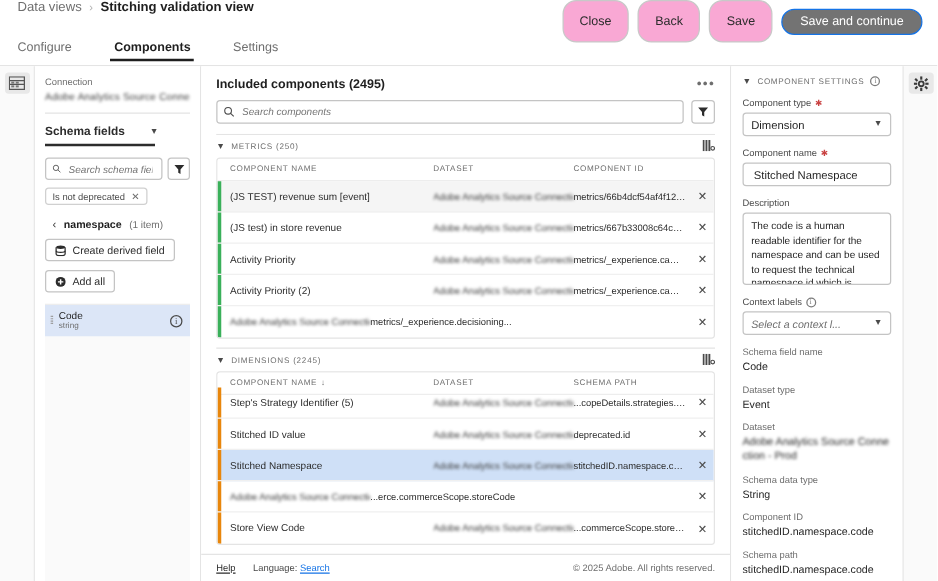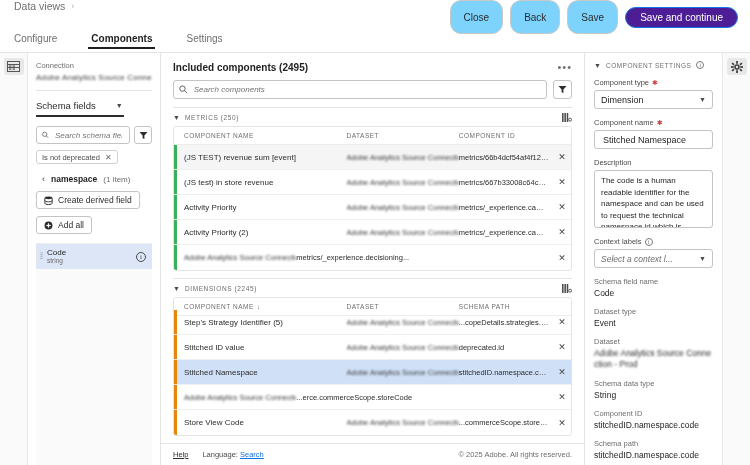--- a/index.html
+++ b/index.html
@@ -21,23 +21,23 @@
   }
   .breadcrumb { display: flex; align-items: center; gap: 6px; font-size: 10.5px; }
   .bc-parent { color: #6e6e6e; cursor: pointer; }
   .bc-sep { color: #b0b0b0; font-size: 9px; }
   .bc-current { color: #1f1f1f; font-weight: bold; font-size: 10.5px; }
   .topbar-actions { margin-left: auto; display: flex; align-items: center; gap: 7px; }
   .btn {
     height: 21px; border-radius: 11px; font-size: 10px;
     display: inline-flex; align-items: center; justify-content: center;
     padding: 16px 13px; cursor: pointer; white-space: nowrap;
-    border: 1px solid #c8c8c8; background: #7dd3fc; color: #2c2c2c;
-  }
-  .btn.cta { background: #4c1d95; border-color: #1473e6; color: #fff; padding: 0 14px; }
+    border: 1px solid #c8c8c8; background: #f9a8d4; color: #2c2c2c;
+  }
+  .btn.cta { background: #737373; border-color: #1473e6; color: #fff; padding: 0 14px; }
 
   
   .tabs {
     height: 20px; display: flex; align-items: flex-start; gap: 34px;
     padding: 0 0 0 14px; font-size: 10px; position: relative;
   }
   .tab { color: #6e6e6e; cursor: pointer; padding-bottom: 5px; position: relative; }
   .tab.active { color: #1f1f1f; font-weight: bold; }
   .tab.active::after {
     content: ""; position: absolute; left: -3px; right: -3px; bottom: 0;
@@ -53,21 +53,21 @@
   .rail-btn { width: 20px; height: 17px; border-radius: 3px; background: #e8e8e8; display: flex; align-items: center; justify-content: center; cursor: pointer; }
 
   
   .left { width: 133px; border-right: 1px solid #e4e4e4; background: #fff; display: flex; flex-direction: column; padding: 0 8px; }
   .fieldlabel { font-size: 7.5px; color: #6e6e6e; margin-top: 8px; }
   .fieldvalue-blur {
     font-size: 8px; color: #3a3a3a; margin-top: 3px;
     filter: blur(1.15px); letter-spacing: .2px; white-space: nowrap; overflow: hidden;
   }
   .hr { height: 1px; background: #e4e4e4; margin: 8px 0 0 0; }
-  .schema-head { display: flex; align-items: center; gap: 20px; margin-top: 9px; font-size: 9.5px; color: #2c2c2c; cursor: pointer; }
+  .schema-head { display: flex; align-items: center; gap: 20px; margin-top: 9px; font-size: 9.5px; color: #2c2c2c; cursor: pointer; font-weight: bold; }
   .chev { font-size: 7px; color: #4a4a4a; }
   .schema-underline { height: 2px; background: #2c2c2c; width: 88px; margin-top: 4px; }
   .searchrow { display: flex; gap: 4px; margin-top: 9px; }
   .searchbox {
     flex: 1; height: 18px; border: 1px solid #c4c4c4; border-radius: 3px;
     display: flex; align-items: center; gap: 4px; padding: 0 5px; background: #fff;
   }
   .searchbox input {
     border: 0; outline: 0; font-size: 8px; width: 100%;
     font-family: "Liberation Sans", sans-serif; font-style: italic; color: #4a4a4a; background: transparent;
@@ -163,20 +163,21 @@
 </style>
 </head>
 <body>
 
 <div class="app">
 
   <div class="topbar">
     <div class="breadcrumb">
       <span class="bc-parent">Data views</span>
       <span class="bc-sep">›</span>
+      <span class="bc-current">Stitching validation view</span>
     </div>
     <div class="topbar-actions">
       <div class="btn">Close</div>
       <div class="btn">Back</div>
       <div class="btn">Save</div>
       <div class="btn cta">Save and continue</div>
     </div>
   </div>
 
   <div class="tabs">

